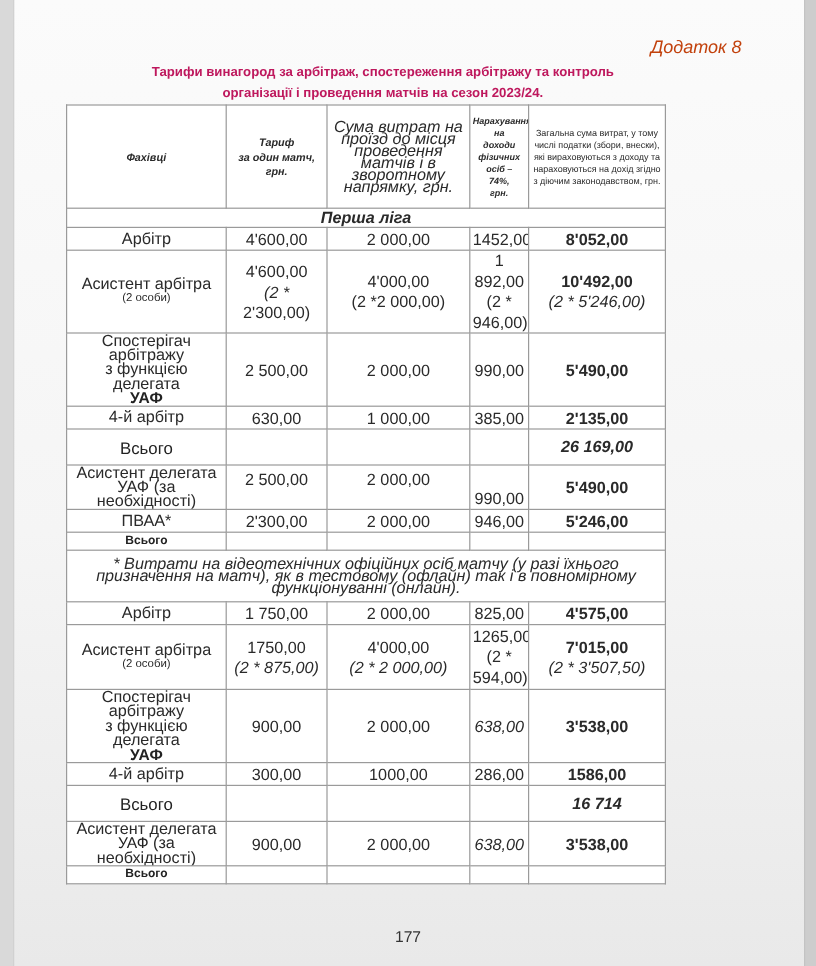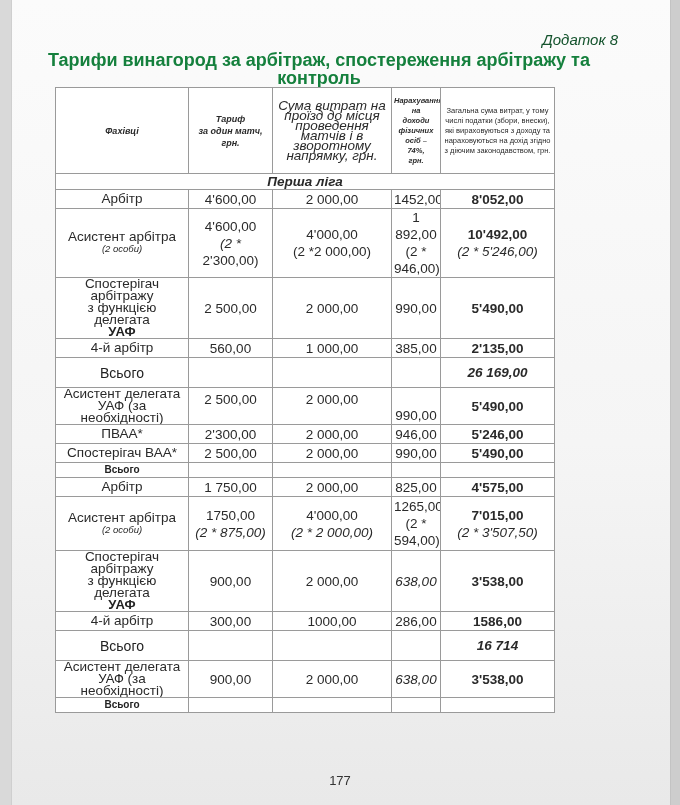--- a/index.html
+++ b/index.html
@@ -17,26 +17,26 @@
   .page {
     position: absolute; left: 12px; top: 0; width: 658px; height: 805px;
     background: linear-gradient(180deg, #fbfbfb 0%, #f5f5f5 55%, #e9e9e9 100%);
   }
   .right-strip {
     position: absolute; left: 670px; top: 0; width: 10px; height: 805px;
     background: #cdcdcd; border-left: 1px solid #c3c3c3;
   }
   .appendix {
     position: absolute; right: 62px; top: 31px;
-    font-style: italic; font-size: 15px; color: #14532d;
+    font-style: italic; font-size: 15px; color: #c2410c;
   }
   .title {
     position: absolute; left: 20px; top: 51px; width: 598px;
-    text-align: center; font-weight: bold; font-size: 18px; line-height: 18px;
-    color: #15803d;
+    text-align: center; font-weight: bold; font-size: 11px; line-height: 18px;
+    color: #be185d;
   }
   table.tariffs {
     position: absolute; left: 55px; top: 87px;
     width: 499px;
     border-collapse: collapse;
     table-layout: fixed;
     background: #ffffff;
   }
   table.tariffs td, table.tariffs th {
     border: 1.5px solid #9a9a9a;
@@ -52,21 +52,21 @@
   col.c3 { width: 119px; }
   col.c4 { width: 49px; }
   col.c5 { width: 114px; }
   th.h { font-weight: normal; font-style: italic; font-size: 8px; line-height: 10px; color: #333; }
   th.h.bold { font-weight: bold; }
   th.h.plain { font-style: normal; font-size: 7.5px; }
   td.section { font-style: italic; font-weight: bold; font-size: 11px; height: 14px; color: #333; }
   td.label { text-align: left; font-size: 10px; line-height: 12px; color: #333; padding-left: 2px; }
   td.label.center { text-align: center; }
   td.label .big { font-size: 13px; font-weight: bold; color: #222; }
-  td.label .small-italic { font-style: italic; font-size: 9.5px; }
+  td.label .small-italic { font-size: 9.5px; }
   td.label.total { font-size: 14px; color: #222; }
   td.label.total-small { font-size: 10px; font-weight: bold; color: #222; }
   td.num { line-height: 17px; }
   td.num .it { font-style: italic; }
   td.sum { font-weight: bold; color: #111; line-height: 17px; }
   td.sum .it { font-style: italic; font-weight: normal; }
   td.grand { font-weight: bold; font-style: italic; color: #111; }
   td.footnote {
     font-style: italic; font-size: 6px; line-height: 10px; color: #555;
     height: 42px; vertical-align: top; padding-top: 4px;
@@ -156,21 +156,21 @@
       <div>з функцією делегата</div>
       <div class="big">УАФ</div>
     </td>
     <td class="num">2 500,00</td>
     <td class="num">2 000,00</td>
     <td class="num">990,00</td>
     <td class="sum">5'490,00</td>
   </tr>
   <tr style="height:19px">
     <td class="label">4-й арбітр</td>
-    <td class="num">560,00</td>
+    <td class="num">630,00</td>
     <td class="num">1 000,00</td>
     <td class="num">385,00</td>
     <td class="sum">2'135,00</td>
   </tr>
   <tr style="height:30px">
     <td class="label total">Всього</td>
     <td></td>
     <td></td>
     <td></td>
     <td class="grand">26 169,00</td>
@@ -185,33 +185,29 @@
     <td class="num" style="vertical-align:bottom">990,00</td>
     <td class="sum">5'490,00</td>
   </tr>
   <tr style="height:19px">
     <td class="label center">ПВАА*</td>
     <td class="num">2'300,00</td>
     <td class="num">2 000,00</td>
     <td class="num">946,00</td>
     <td class="sum">5'246,00</td>
   </tr>
-  <tr style="height:19px">
-    <td class="label center">Спостерігач ВАА*</td>
-    <td class="num">2 500,00</td>
-    <td class="num">2 000,00</td>
-    <td class="num">990,00</td>
-    <td class="sum">5'490,00</td>
-  </tr>
   <tr style="height:15px">
     <td class="label total-small">Всього</td>
     <td></td>
     <td></td>
     <td></td>
     <td></td>
+  </tr>
+  <tr>
+    <td colspan="5" class="footnote">* Витрати на відеотехнічних офіційних осіб матчу (у разі їхнього призначення на матч), як в тестовому (офлайн) так і в повномірному функціонуванні (онлайн).</td>
   </tr>
 
   <tr style="height:19px">
     <td class="label">Арбітр</td>
     <td class="num">1 750,00</td>
     <td class="num">2 000,00</td>
     <td class="num">825,00</td>
     <td class="sum">4'575,00</td>
   </tr>
   <tr style="height:54px">

